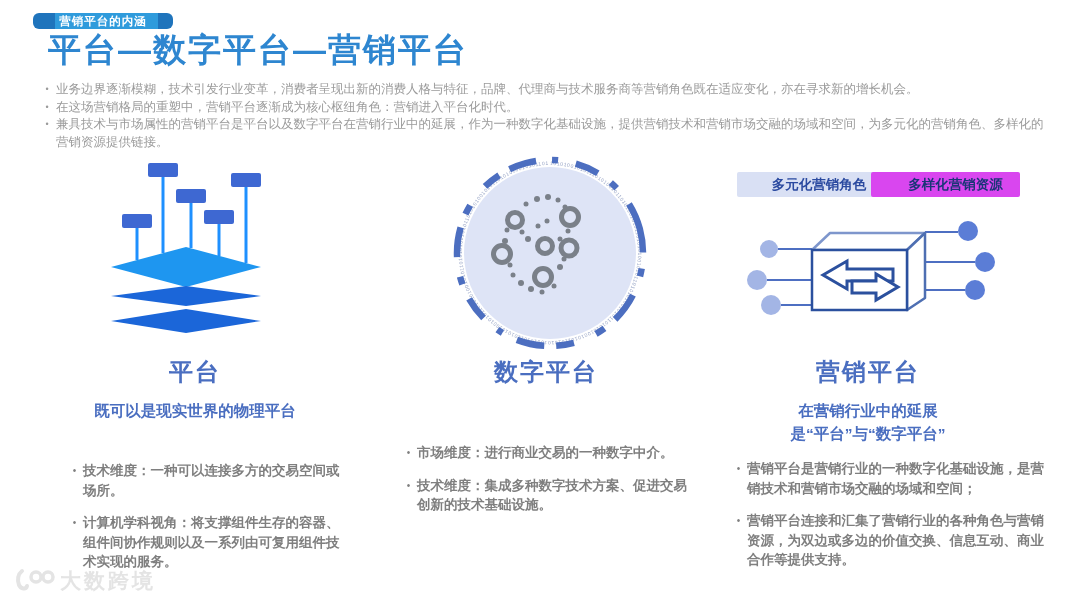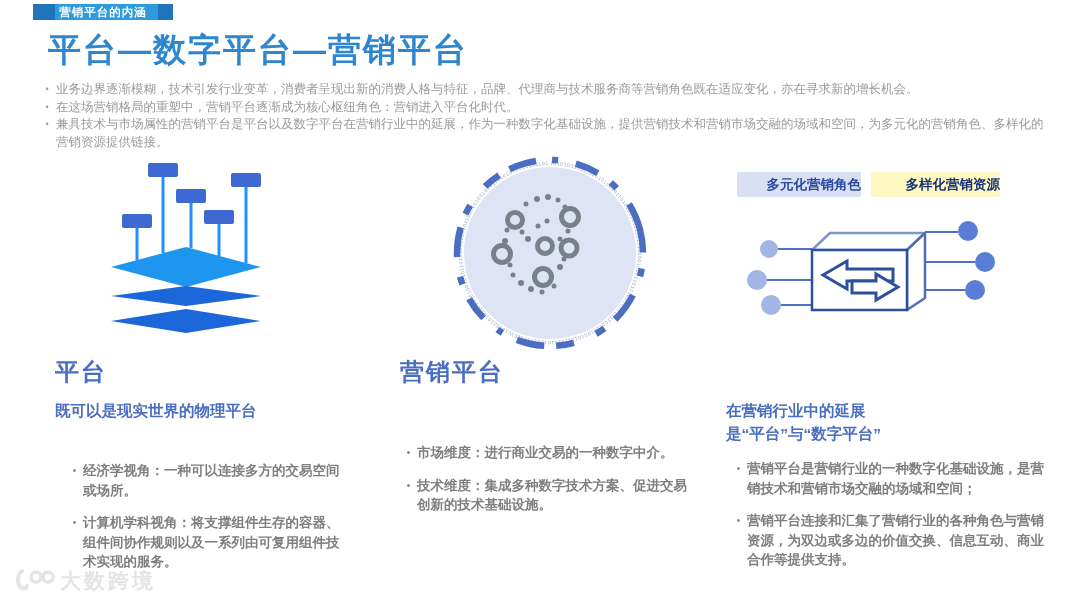--- a/index.html
+++ b/index.html
@@ -1,50 +1,50 @@
 <!DOCTYPE html>
 <html><head>
 <meta charset="utf-8">
 <style>
   html,body{margin:0;padding:0;background:#fff;}
   .slide{position:relative;width:1080px;height:608px;background:#ffffff;overflow:hidden;
          font-family:"Liberation Sans","DejaVu Sans",sans-serif;}
 
   
-  .tag-ribbon{position:absolute;left:33px;top:4px;width:140px;height:16px;
+  .tag-ribbon{position:absolute;left:33px;top:13px;width:140px;height:16px;
     background:linear-gradient(90deg,#1F74BC 0%,#1F74BC 16%,#2F9BDC 16%,#2F9BDC 89%,#1F74BC 89%,#1F74BC 100%);
-    color:#ffffff;font-size:11.5px;font-weight:bold;text-align:center;line-height:16px;letter-spacing:1px;}
+    color:#ffffff;font-size:11.5px;font-weight:bold;text-align:center;line-height:16px;letter-spacing:1px;border-radius:6px;}
 
   
   .title{position:absolute;left:32px;top:28px;font-size:33px;font-weight:bold;color:#2E86D0;letter-spacing:2px;margin-left:16px;}
 
   
   .intro{position:absolute;left:38px;top:81px;width:1012px;}
   .intro-item{display:flex;align-items:flex-start;font-size:12.5px;color:#9B9B9B;line-height:17.5px;}
   .intro-item .dot{flex:none;width:18px;font-size:9px;line-height:17.5px;text-align:center;color:#9B9B9B;}
   .intro-item .txt{flex:1;}
 
   
-  .chip{position:absolute;height:25px;line-height:25px;text-align:right;font-weight:bold;
-        font-size:13.5px;border-radius:2px;}
+  .chip{position:absolute;height:25px;line-height:25px;text-align:center;font-weight:bold;
+        font-size:13.5px;border-radius:2px;padding-left:20px;}
   .chip-roles{left:737px;top:172px;width:124px;background:#D9E0F4;color:#2B4AA0;}
-  .chip-resources{left:871px;top:172px;width:129px;background:#fef9c3;color:#1B3578;}
+  .chip-resources{left:871px;top:172px;width:129px;background:#d946ef;color:#1B3578;}
 
   
   .ill{position:absolute;}
   .ill-platform{left:100px;top:158px;width:165px;height:178px;}
   .ill-circle{left:450px;top:153px;width:200px;height:200px;}
   .ill-box{left:740px;top:210px;width:300px;height:145px;}
 
   
-  .col-heading{position:absolute;font-size:24px;font-weight:bold;color:#4A6EC0;letter-spacing:2px;}
+  .col-heading{position:absolute;font-size:24px;font-weight:bold;color:#4A6EC0;text-align:center;letter-spacing:2px;}
   .h1{left:55px;top:356px;width:280px;}
   .h2{left:400px;top:356px;width:292px;}
   .h3{left:726px;top:356px;width:284px;}
-  .col-sub{position:absolute;font-size:15.5px;font-weight:bold;color:#4A6EC0;text-align:left;line-height:23px;}
+  .col-sub{position:absolute;font-size:15.5px;font-weight:bold;color:#4A6EC0;text-align:center;line-height:23px;}
   .s1{left:55px;top:399px;width:280px;}
   .s2{left:400px;top:403px;width:292px;}
   .s3{left:726px;top:399px;width:284px;}
 
   .col-bullets{position:absolute;}
   .b1{left:66px;top:461px;width:274px;}
   .b2{left:400px;top:443px;width:298px;}
   .b3{left:730px;top:459px;width:314px;}
   .b-item{display:flex;align-items:flex-start;font-size:13.5px;color:#7F7F7F;line-height:19.5px;margin-bottom:13px;}
   .b-item .dot{flex:none;width:17px;font-size:10px;line-height:19.5px;text-align:center;color:#7F7F7F;}
@@ -177,40 +177,41 @@
   <div class="chip chip-roles">多元化营销角色</div>
   <div class="chip chip-resources">多样化营销资源</div>
 
   <div class="col-heading h1">平台</div>
   <div class="col-sub s1">
     <div>既可以是现实世界的物理平台</div>
   </div>
   <div class="col-bullets b1">
     <div class="b-item">
       <span class="dot">•</span>
-      <span class="txt">经济学视角：一种可以连接多方的交易空间或场所。</span>
+      <span class="txt">技术维度：一种可以连接多方的交易空间或场所。</span>
     </div>
     <div class="b-item">
       <span class="dot">•</span>
       <span class="txt">计算机学科视角：将支撑组件生存的容器、组件间协作规则以及一系列由可复用组件技术实现的服务。</span>
     </div>
   </div>
 
-  <div class="col-heading h2">营销平台</div>
+  <div class="col-heading h2">数字平台</div>
   <div class="col-bullets b2">
     <div class="b-item">
       <span class="dot">•</span>
       <span class="txt">市场维度：进行商业交易的一种数字中介。</span>
     </div>
     <div class="b-item">
       <span class="dot">•</span>
       <span class="txt">技术维度：集成多种数字技术方案、促进交易创新的技术基础设施。</span>
     </div>
   </div>
 
+  <div class="col-heading h3">营销平台</div>
   <div class="col-sub s3">
     <div>在营销行业中的延展</div>
     <div>是“平台”与“数字平台”</div>
   </div>
   <div class="col-bullets b3">
     <div class="b-item">
       <span class="dot">•</span>
       <span class="txt">营销平台是营销行业的一种数字化基础设施，是营销技术和营销市场交融的场域和空间；</span>
     </div>
     <div class="b-item">

